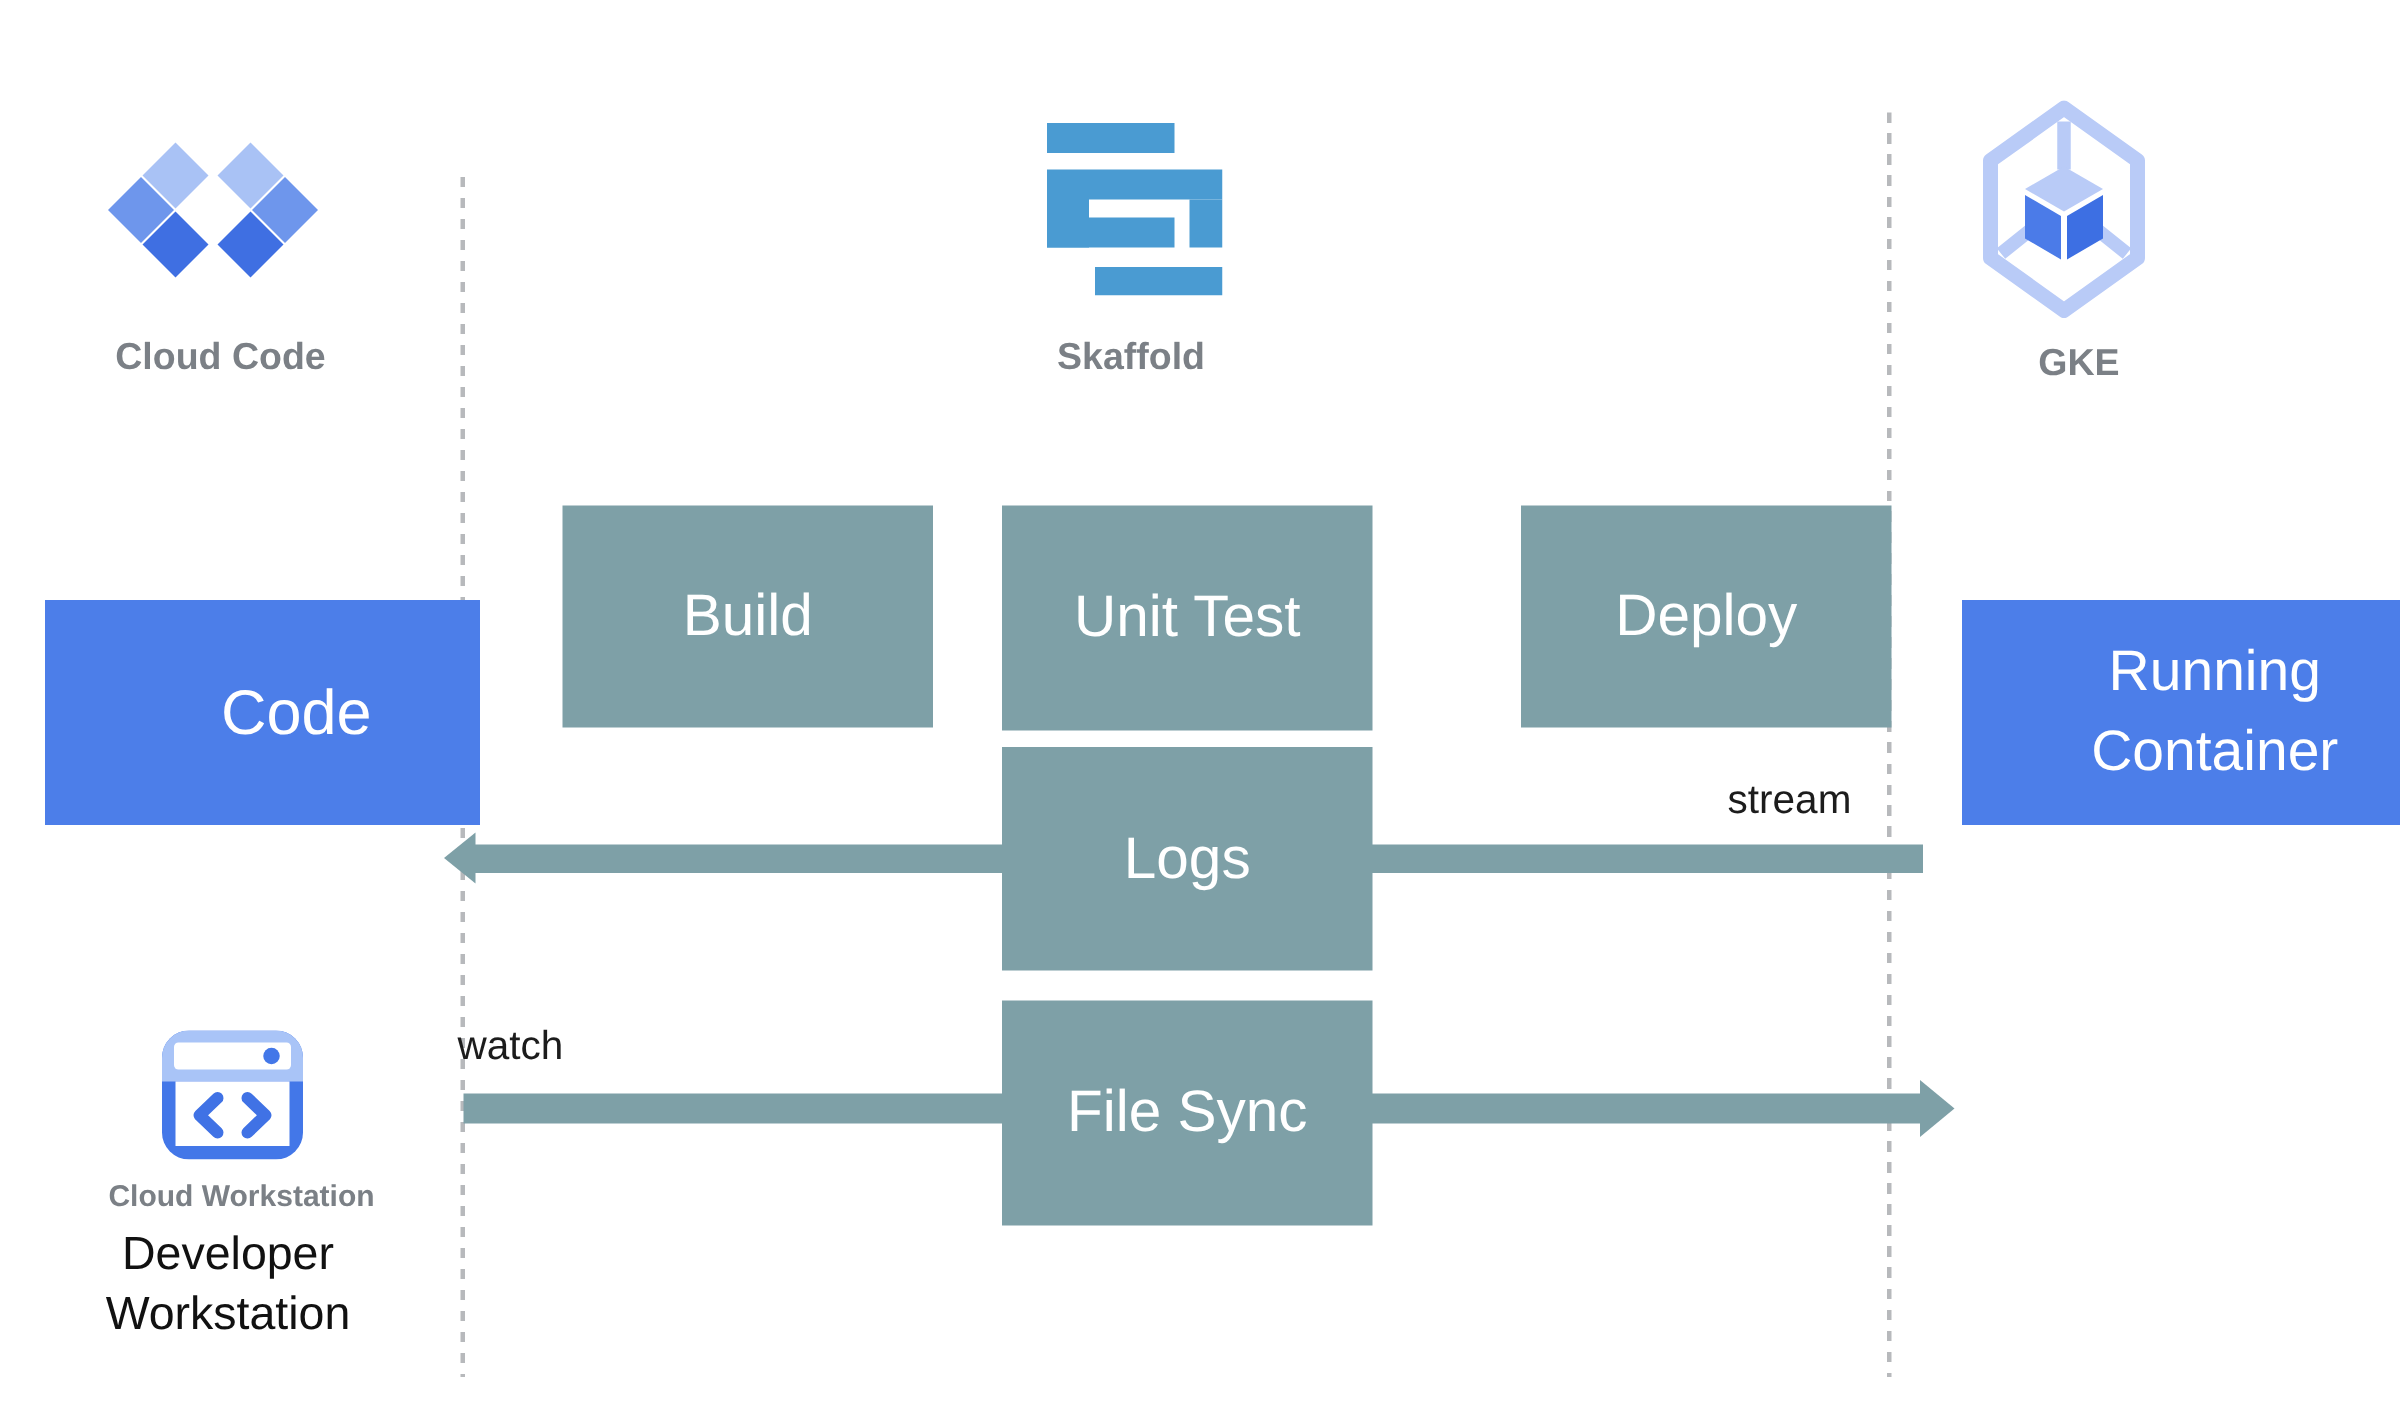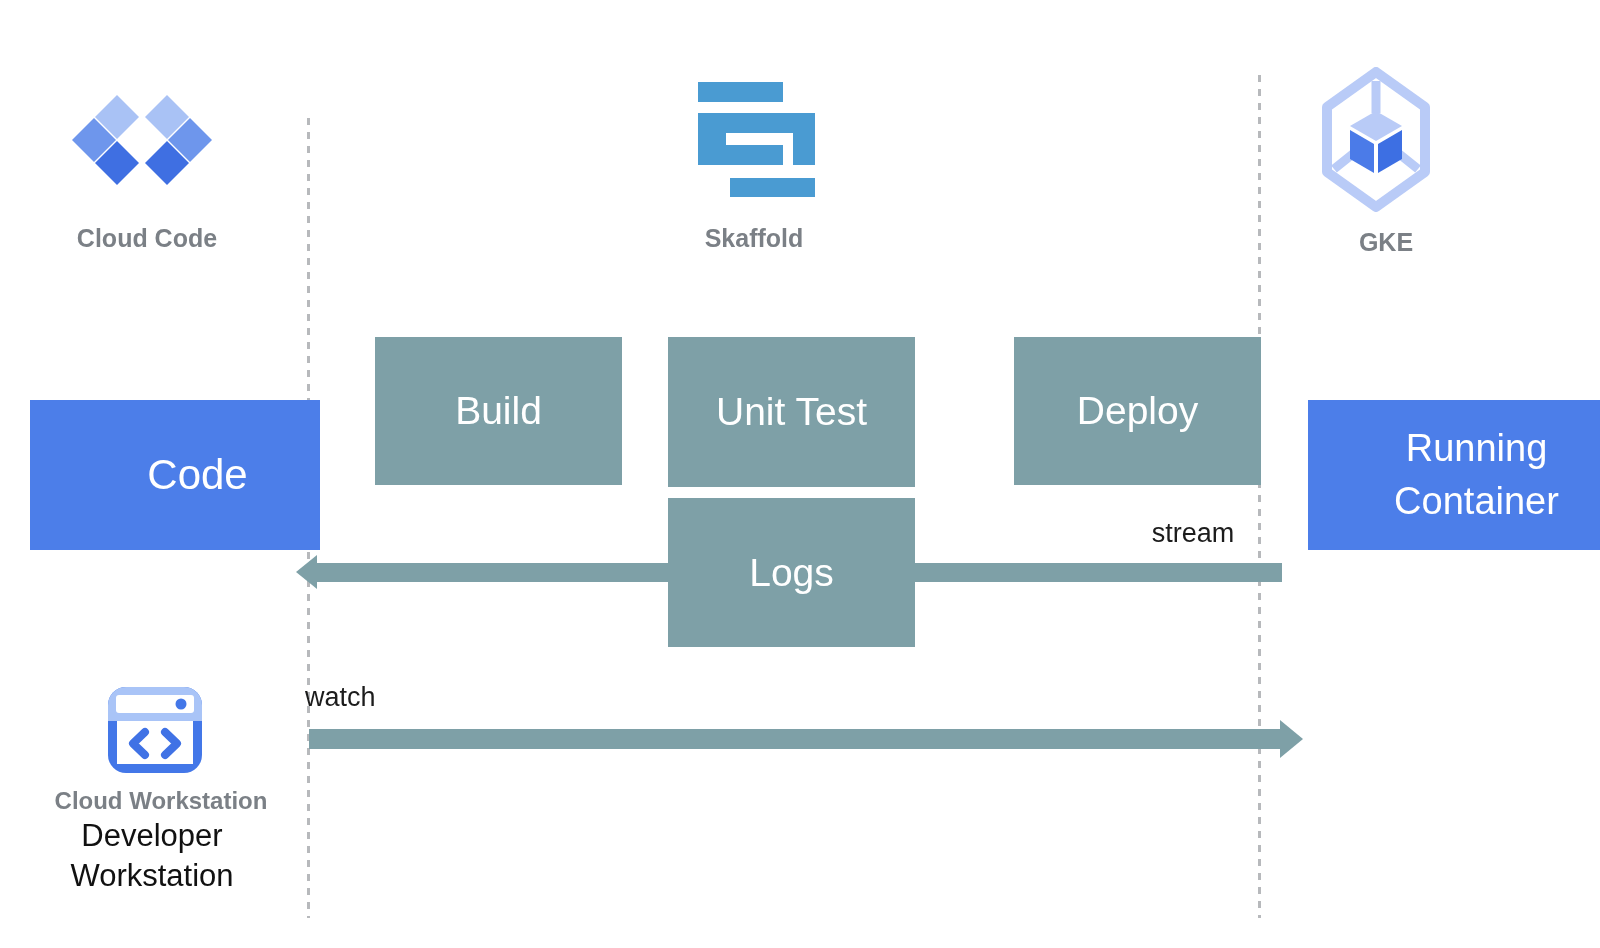--- a/index.html
+++ b/index.html
@@ -119,34 +119,37 @@
   </div>
   <div class="box teal box-unit-test">
     <span>Unit Test</span>
   </div>
   <div class="box teal box-deploy">
     <span>Deploy</span>
   </div>
   <div class="box teal box-logs">
     <span>Logs</span>
   </div>
+  <div class="box teal box-file-sync">
+    <span>File Sync</span>
+  </div>
 
   <svg class="icon" style="left:108px;top:687px" width="94" height="86" viewBox="0 0 94 86">
     <defs>
       <clipPath id="ws-clip">
           <rect x="0" y="0" width="94" height="86" rx="18" ry="18"></rect>
         </clipPath>
     </defs>
     <g clip-path="url(#ws-clip)">
       <rect x="0" y="0" width="94" height="86" fill="#4377E8"></rect>
       <rect x="0" y="0" width="94" height="34" fill="#A9C4F7"></rect>
       <rect x="8" y="8" width="78" height="18" rx="3" fill="#ffffff"></rect>
       <circle cx="73" cy="17" r="5.5" fill="#4377E8"></circle>
       <rect x="9" y="34" width="76" height="43" fill="#ffffff"></rect>
       <path d="M37,45 L25,56.5 L37,68" fill="none" stroke="#4072E5" stroke-width="8" stroke-linecap="round" stroke-linejoin="round"></path>
       <path d="M57,45 L69,56.5 L57,68" fill="none" stroke="#4072E5" stroke-width="8" stroke-linecap="round" stroke-linejoin="round"></path>
     </g>
   </svg>
-  <div class="caption" style="left:48px;top:787px;width:226px;font-size:24px">Cloud Workstation</div>
+  <div class="caption" style="left:48px;top:787px;width:226px;font-size:20px">Cloud Workstation</div>
   <div class="bigtext" style="left:32px;top:816px;width:240px;font-size:31px;line-height:40px">Developer Workstation</div>
 
 
 </div>
 
 </body></html>

